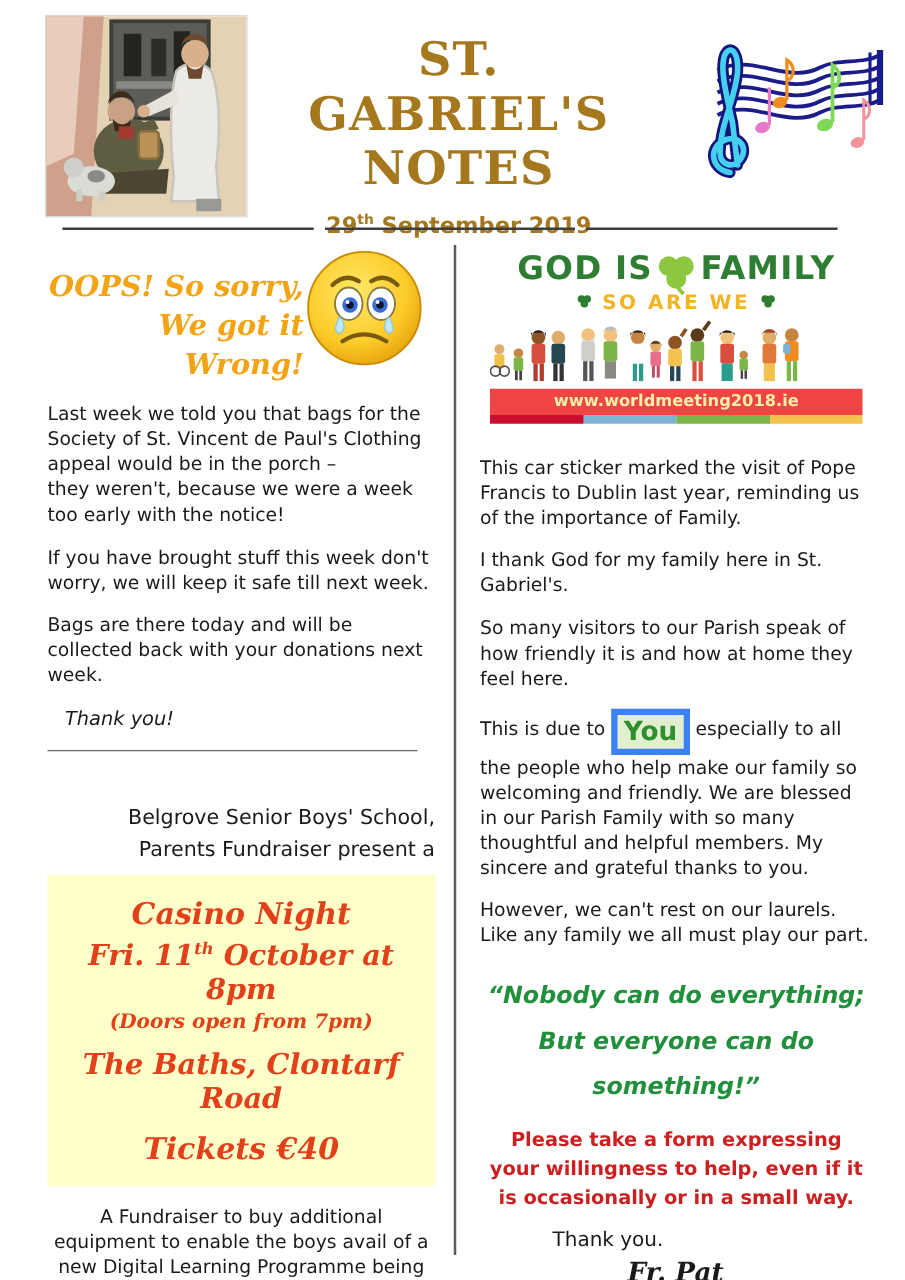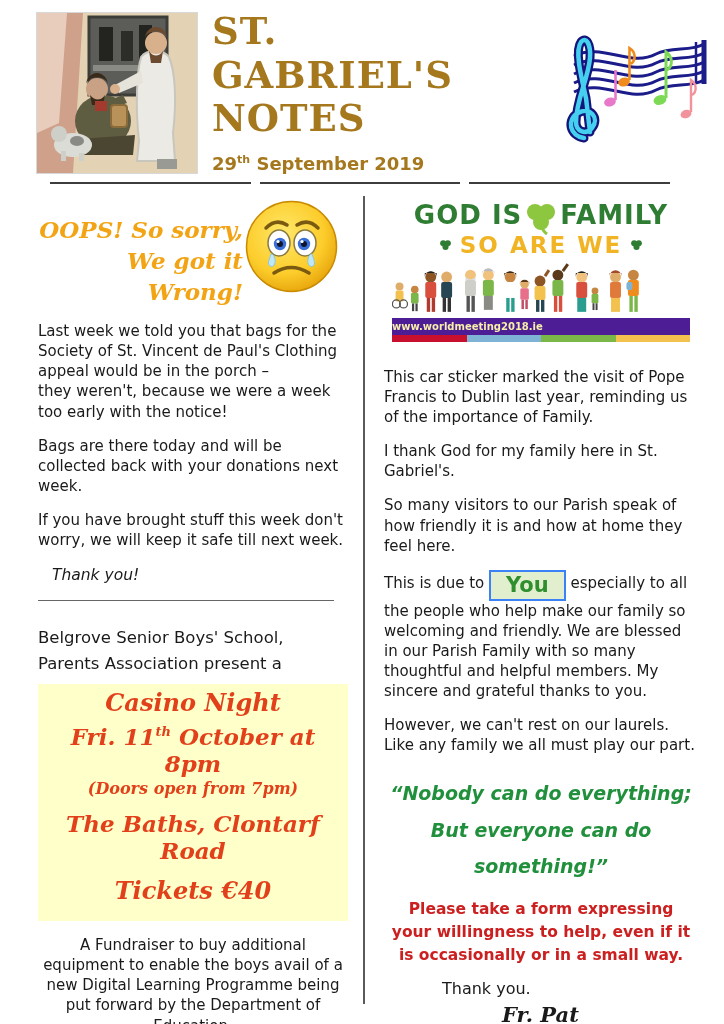--- a/index.html
+++ b/index.html
@@ -1,21 +1,21 @@
 <!DOCTYPE html>
 <html><head>
 <meta charset="utf-8">
 <style>
   html,body{margin:0;padding:0;background:#fff;}
   .page{position:relative;width:724px;height:1024px;background:#ffffff;overflow:hidden;
         font-family:"DejaVu Sans",sans-serif;color:#1a1a1a;}
 
   
   .painting{position:absolute;left:36px;top:12px;width:160px;height:160px;border:1px solid #d8d8d8;}
-  .title-block{position:absolute;left:212px;top:10px;width:310px;text-align:left;}
+  .title-block{position:absolute;left:212px;top:26px;width:310px;text-align:center;}
   .title-line{font-family:"DejaVu Serif",serif;font-weight:bold;color:#a6781e;
               font-size:37px;line-height:1.18;letter-spacing:1px;}
   .date-line{margin-top:12px;font-weight:bold;color:#a6781e;font-size:18px;}
   .date-line sup{font-size:11px;}
   .music{position:absolute;right:8px;top:20px;width:172px;height:142px;}
 
   .top-divider{position:absolute;left:50px;top:170px;width:620px;display:flex;gap:9px;}
   .top-divider .seg{flex:1;height:12px;border-bottom:2px solid #3d3d3d;}
 
   
@@ -27,46 +27,46 @@
   .body-p{font-size:15px;line-height:1.34;margin:14px 0 0 0;}
   .hr-line{height:1px;background:#666;margin-top:16px;}
 
   
   .oops-row{display:flex;align-items:flex-start;margin-top:6px;}
   .oops-text{width:205px;margin-top:16px;text-align:right;
              font-family:"DejaVu Serif",serif;font-style:italic;font-weight:bold;
              font-size:23px;line-height:1.35;color:#f2a414;}
   .emoji{width:97px;height:97px;flex:0 0 auto;margin-left:0px;}
   .thanks-left{font-style:italic;margin:16px 0 0 14px;font-size:15.5px;}
-  .belgrove{margin-top:24px;text-align:left;font-size:16.5px;line-height:1.55;}
-  .casino-box{margin-top:8px;background:#ffffc9;text-align:center;padding:4px 4px 16px 4px;
+  .belgrove{margin-top:40px;text-align:right;font-size:16.5px;line-height:1.55;}
+  .casino-box{margin-top:8px;background:#ffffc9;text-align:center;padding:16px 4px 16px 4px;
               font-family:"DejaVu Serif",serif;font-style:italic;font-weight:bold;color:#e2401a;}
   .casino-title{font-size:24px;}
   .casino-date{font-size:23px;margin-top:6px;}
   .casino-date sup{font-size:13px;}
   .casino-doors{font-size:16px;margin-top:2px;}
   .casino-venue{font-size:23px;margin-top:12px;}
   .casino-tickets{font-size:24px;margin-top:12px;}
   .fund{text-align:center;}
 
   
   .sticker{width:298px;margin:8px auto 0 auto;background:#fff;}
-  .sticker-t1{display:flex;justify-content:center;align-items:center;
+  .sticker-t1{display:flex;justify-content:center;align-items:flex-end;
               font-weight:bold;font-size:26px;letter-spacing:1px;color:#2e7d32;}
   .sticker-t1 .shamrock-big{width:34px;height:34px;margin:0 2px -6px 2px;}
   .sticker-t2{display:flex;justify-content:center;align-items:center;gap:8px;
-              font-weight:bold;font-size:23px;letter-spacing:2px;color:#f0b424;margin-top:2px;}
+              font-weight:bold;font-size:16px;letter-spacing:2px;color:#f0b424;margin-top:2px;}
   .shamrock-small{width:13px;height:13px;}
   .people{display:block;width:100%;height:56px;margin-top:4px;}
-  .sticker-banner{background:#4c1d95;color:#f5efa8;font-size:10px;font-weight:bold;
-                  padding:3px 0;}
+  .sticker-banner{background:#ef4444;color:#f5efa8;font-size:13px;font-weight:bold;
+                  text-align:center;padding:3px 0;}
   .sticker-stripe{display:flex;height:7px;}
   .sticker-stripe div{flex:1;}
-  .you-box{display:inline-block;color:#2f8f2f;background:#e2efce;border:2px solid #3b82f6;
-           font-size:21px;font-weight:bold;line-height:1;padding:3px 15px;vertical-align:-4px;}
+  .you-box{display:inline-block;color:#2f8f2f;background:#e2efce;border:5px solid #3b82f6;
+           font-size:21px;font-weight:bold;line-height:1;padding:3px 5px;vertical-align:-4px;}
   .quote{margin-top:20px;text-align:center;font-weight:bold;font-style:italic;
          color:#21903c;font-size:19px;line-height:1.9;}
   .plea{margin:14px auto 0 auto;width:300px;text-align:center;font-weight:bold;
         color:#cc2020;font-size:15.5px;line-height:1.5;}
   .thanks-right{margin:12px 0 0 58px;font-size:16px;}
   .signature{margin:4px 0 0 118px;font-family:"DejaVu Serif",serif;
              font-weight:bold;font-style:italic;font-size:21px;}
 </style>
 </head>
 <body>
@@ -173,29 +173,29 @@
         <path d="M28,56 C26,62 24,66 27,68 C30,70 33,66 32,61 C31.4,58 30,56 28,56 Z" fill="#bfe8f7" stroke="#8ec6e0" stroke-width="1"></path>
         <path d="M69,56 C71,62 73,66 70,68 C67,70 64,66 65,61 C65.6,58 67,56 69,56 Z" fill="#bfe8f7" stroke="#8ec6e0" stroke-width="1"></path>
         <path d="M31,75 Q48,64 66,75" stroke="#7a5a10" stroke-width="3.5" fill="none" stroke-linecap="round"></path>
       </svg>
     </div>
 
     <p class="body-p">
       <span>Last week we told you that bags for the Society of St. Vincent de Paul's Clothing appeal would be in the porch –</span><br>
       <span>they weren't, because we were a week too early with the notice!</span>
     </p>
+    <p class="body-p">If you have brought stuff this week don't worry, we will keep it safe till next week.</p>
     <p class="body-p">Bags are there today and will be collected back with your donations next week.</p>
-    <p class="body-p">If you have brought stuff this week don't worry, we will keep it safe till next week.</p>
     <div class="thanks-left">Thank you!</div>
 
     <div class="hr-line" style="width:296px;"></div>
 
     <div class="belgrove">
       <span>Belgrove Senior Boys' School,</span><br>
-      <span>Parents Association  present a</span>
+      <span>Parents Fundraiser  present a</span>
     </div>
 
     <div class="casino-box">
       <div class="casino-title">Casino Night</div>
       <div class="casino-date"><span>Fri. 11</span><sup>th</sup><span> October at 8pm</span></div>
       <div class="casino-doors">(Doors open from 7pm)</div>
       <div class="casino-venue">The Baths, Clontarf Road</div>
       <div class="casino-tickets">Tickets €40</div>
     </div>
 

